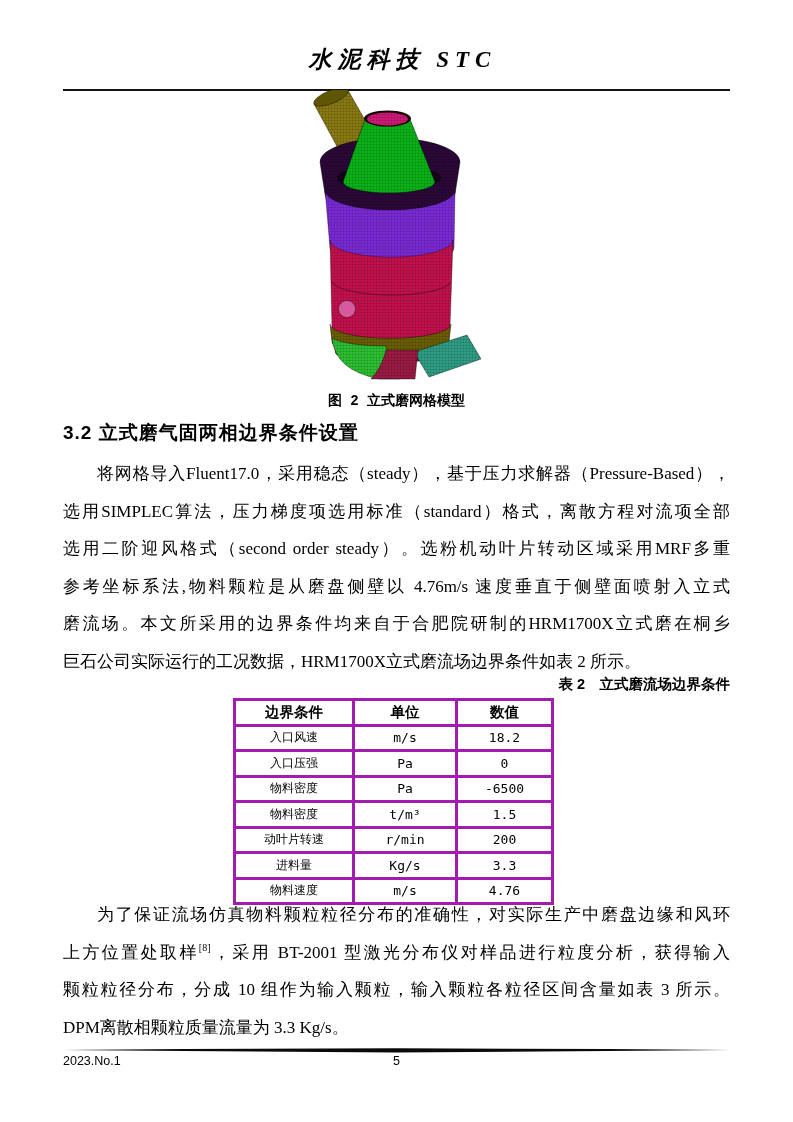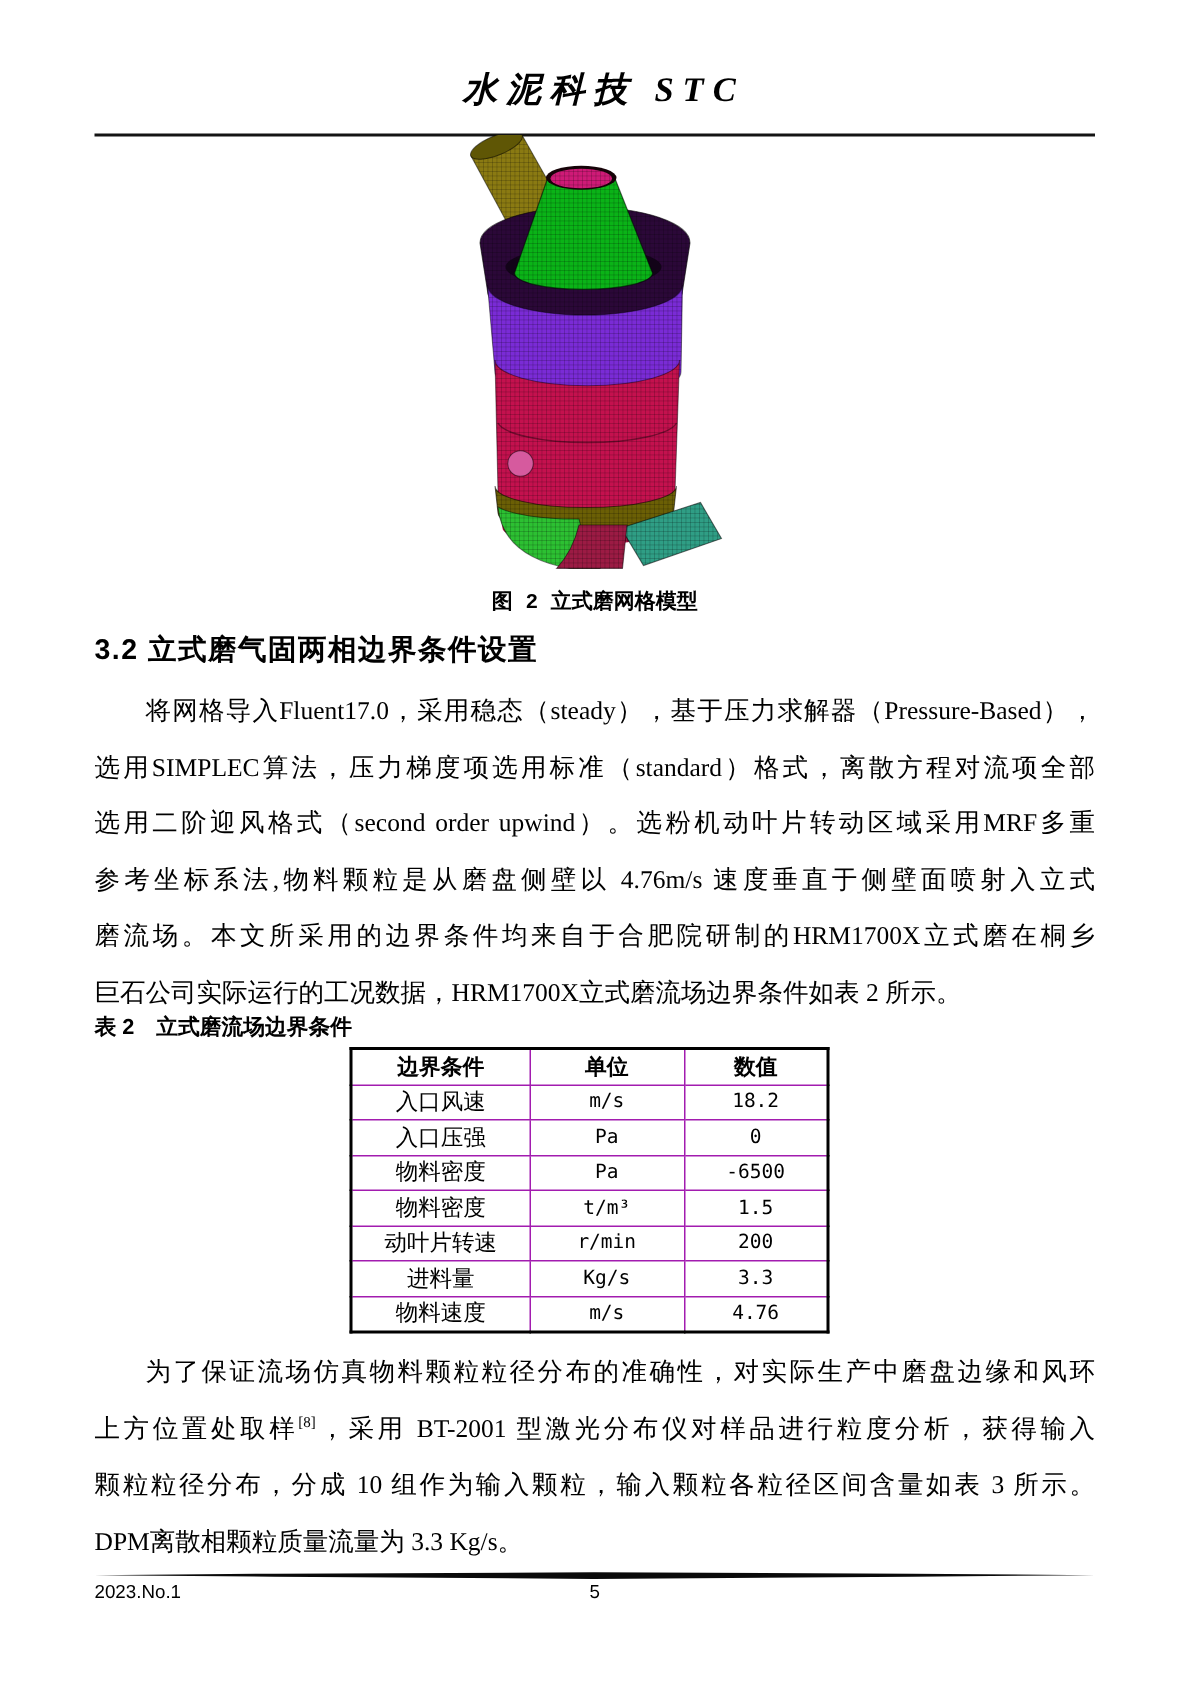--- a/index.html
+++ b/index.html
@@ -39,35 +39,35 @@
   .line {
     height:37.5px; line-height:37.5px; font-size:17px;
     text-align:justify; text-align-last:justify; white-space:nowrap;
   }
   .line.end { text-align-last:auto; white-space:normal; }
   .line.first { text-indent:2em; }
   .line sup { font-size:10px; line-height:0; }
 
   
   .table-title {
-    left:63px; width:667px; top:675px; text-align:left;
+    left:63px; width:667px; top:675px; text-align:right;
     font-family:"Liberation Sans","DejaVu Sans",sans-serif;
     font-size:14.5px; font-weight:bold;
   }
   table.bc-table {
     position:absolute; left:233px; top:698px;
     border-collapse:collapse; table-layout:fixed;
   }
   table.bc-table { border:2px solid #000; }
-  table.bc-table td, table.bc-table th { border:1px solid #a21caf; padding:0; height:22.5px; text-align:center; vertical-align:middle; }
+  table.bc-table td, table.bc-table th { border:3px solid #a21caf; padding:0; height:22.5px; text-align:center; vertical-align:middle; }
   table.bc-table th {
     font-family:"Liberation Sans","DejaVu Sans",sans-serif;
     font-size:14.5px; font-weight:bold;
   }
-  td.c-label { font-size:15px; font-family:"Liberation Serif","DejaVu Serif",serif; }
+  td.c-label { font-size:12px; font-family:"Liberation Serif","DejaVu Serif",serif; }
   td.c-unit, td.c-value { font-family:"DejaVu Sans Mono","Liberation Mono",monospace; font-size:13px; }
 
   
   .footer-rule { left:63px; top:1048px; width:667px; height:5px; }
   .footer-page { left:0; right:0; top:1054px; text-align:center;
     font-family:"Liberation Sans","DejaVu Sans",sans-serif; font-size:12.5px; }
   .footer-issue { left:63px; width:660px; top:1054px; text-align:left;
     font-family:"Liberation Sans","DejaVu Sans",sans-serif; font-size:12.5px; }
 </style>
 </head>
@@ -150,21 +150,21 @@
   </svg>
 </div>
 
 <div class="abs figure-caption">图 2 立式磨网格模型</div>
 
 <div class="abs section-heading">3.2 立式磨气固两相边界条件设置</div>
 
 <div class="abs para para-1">
     <div class="line first">将网格导入Fluent17.0，采用稳态（steady），基于压力求解器（Pressure-Based），</div>
     <div class="line">选用SIMPLEC算法，压力梯度项选用标准（standard）格式，离散方程对流项全部</div>
-    <div class="line">选用二阶迎风格式（second order upwind）。选粉机动叶片转动区域采用MRF多重</div>
+    <div class="line">选用二阶迎风格式（second order steady）。选粉机动叶片转动区域采用MRF多重</div>
     <div class="line">参考坐标系法,物料颗粒是从磨盘侧壁以 4.76m/s 速度垂直于侧壁面喷射入立式</div>
     <div class="line">磨流场。本文所采用的边界条件均来自于合肥院研制的HRM1700X立式磨在桐乡</div>
     <div class="line end">巨石公司实际运行的工况数据，HRM1700X立式磨流场边界条件如表 2 所示。</div>
   </div>
 
 <div class="abs table-title">表 2　立式磨流场边界条件</div>
 <table class="bc-table">
   <colgroup>
       <col style="width:119px">
       <col style="width:103px">

